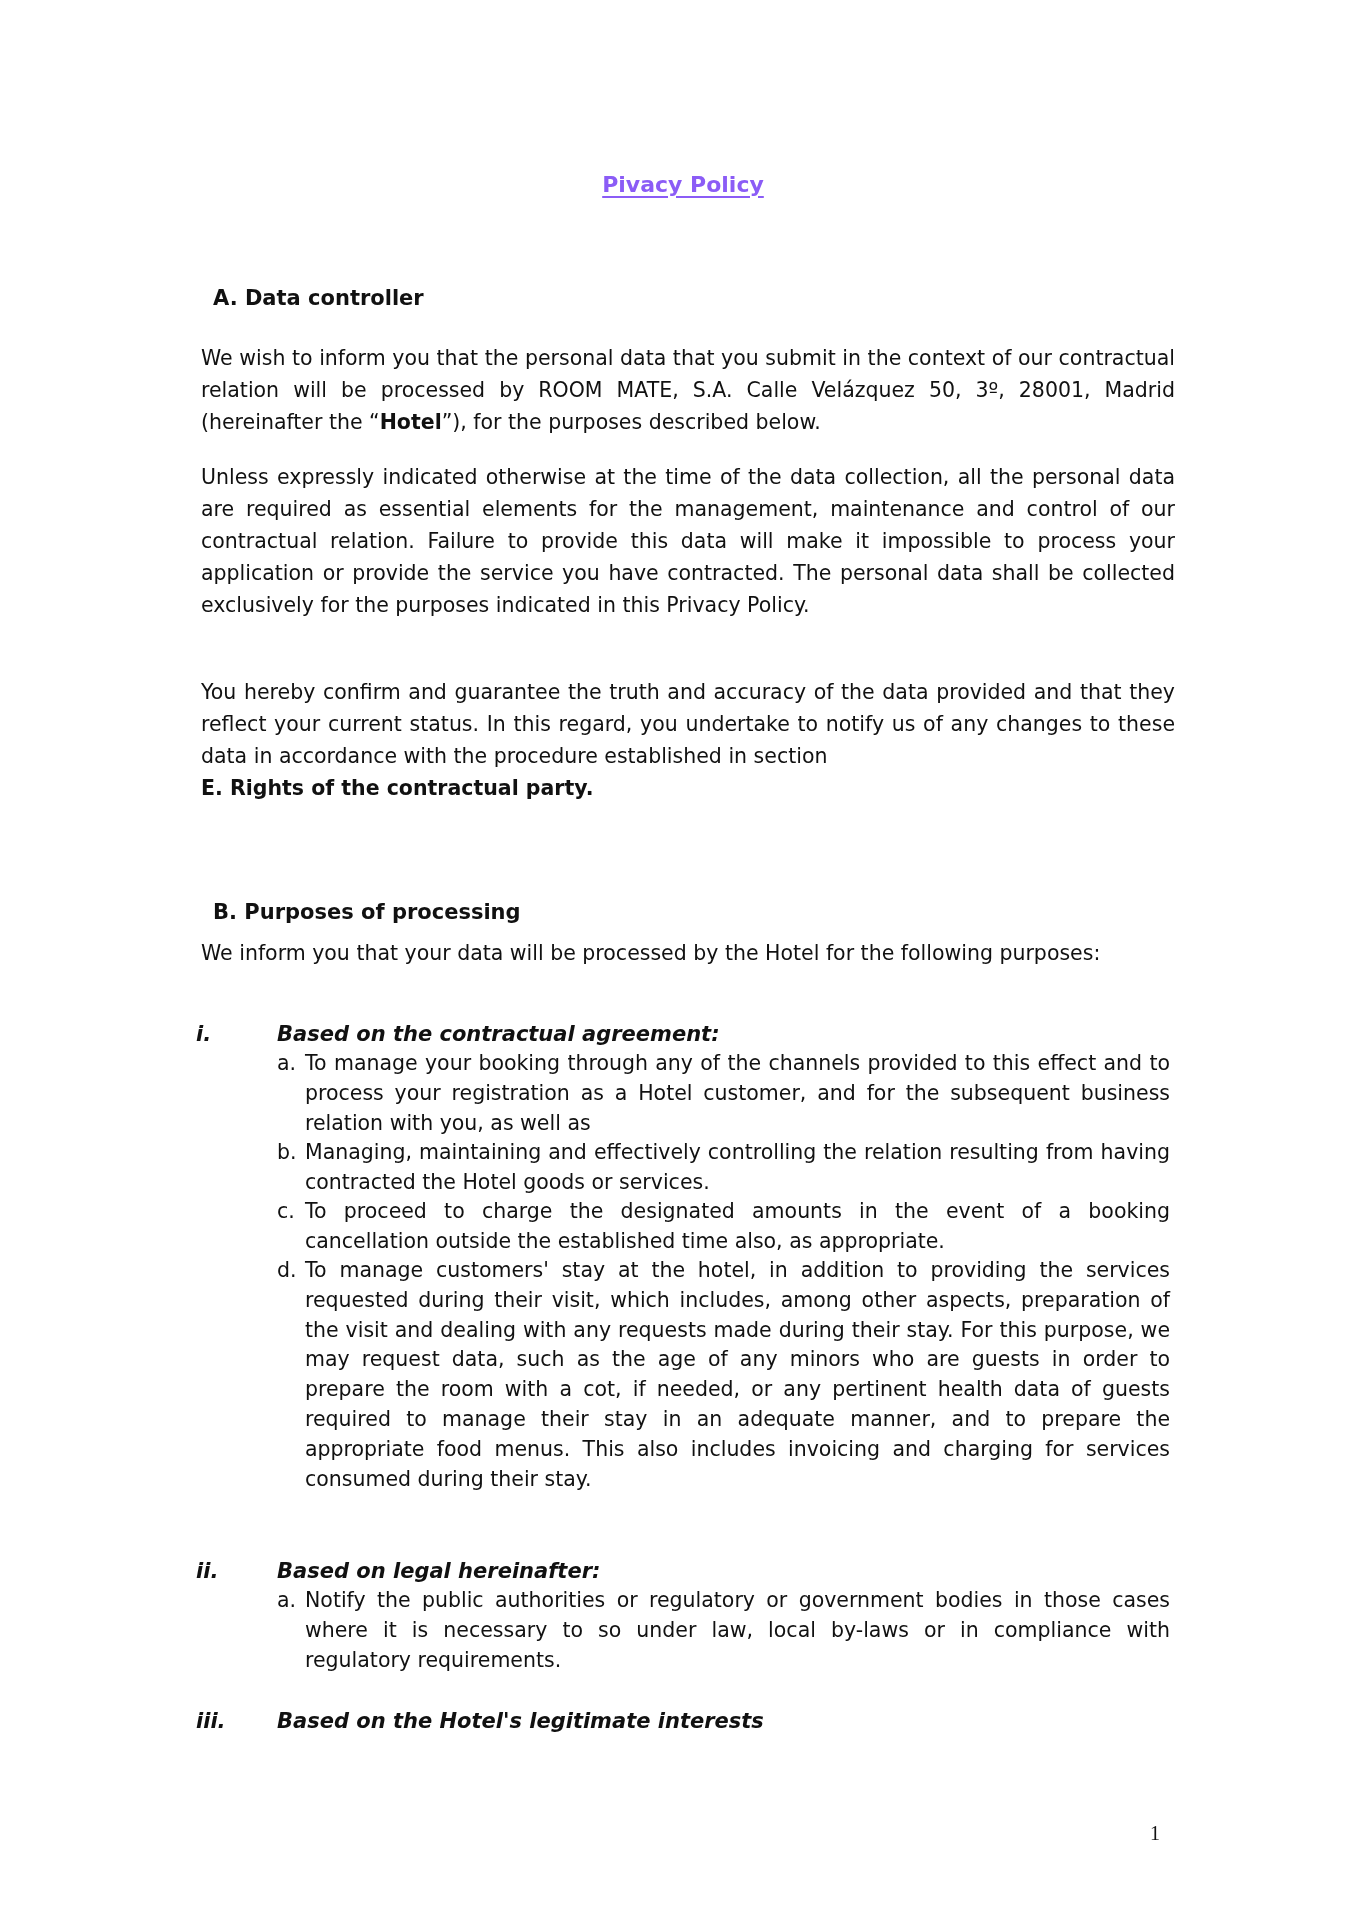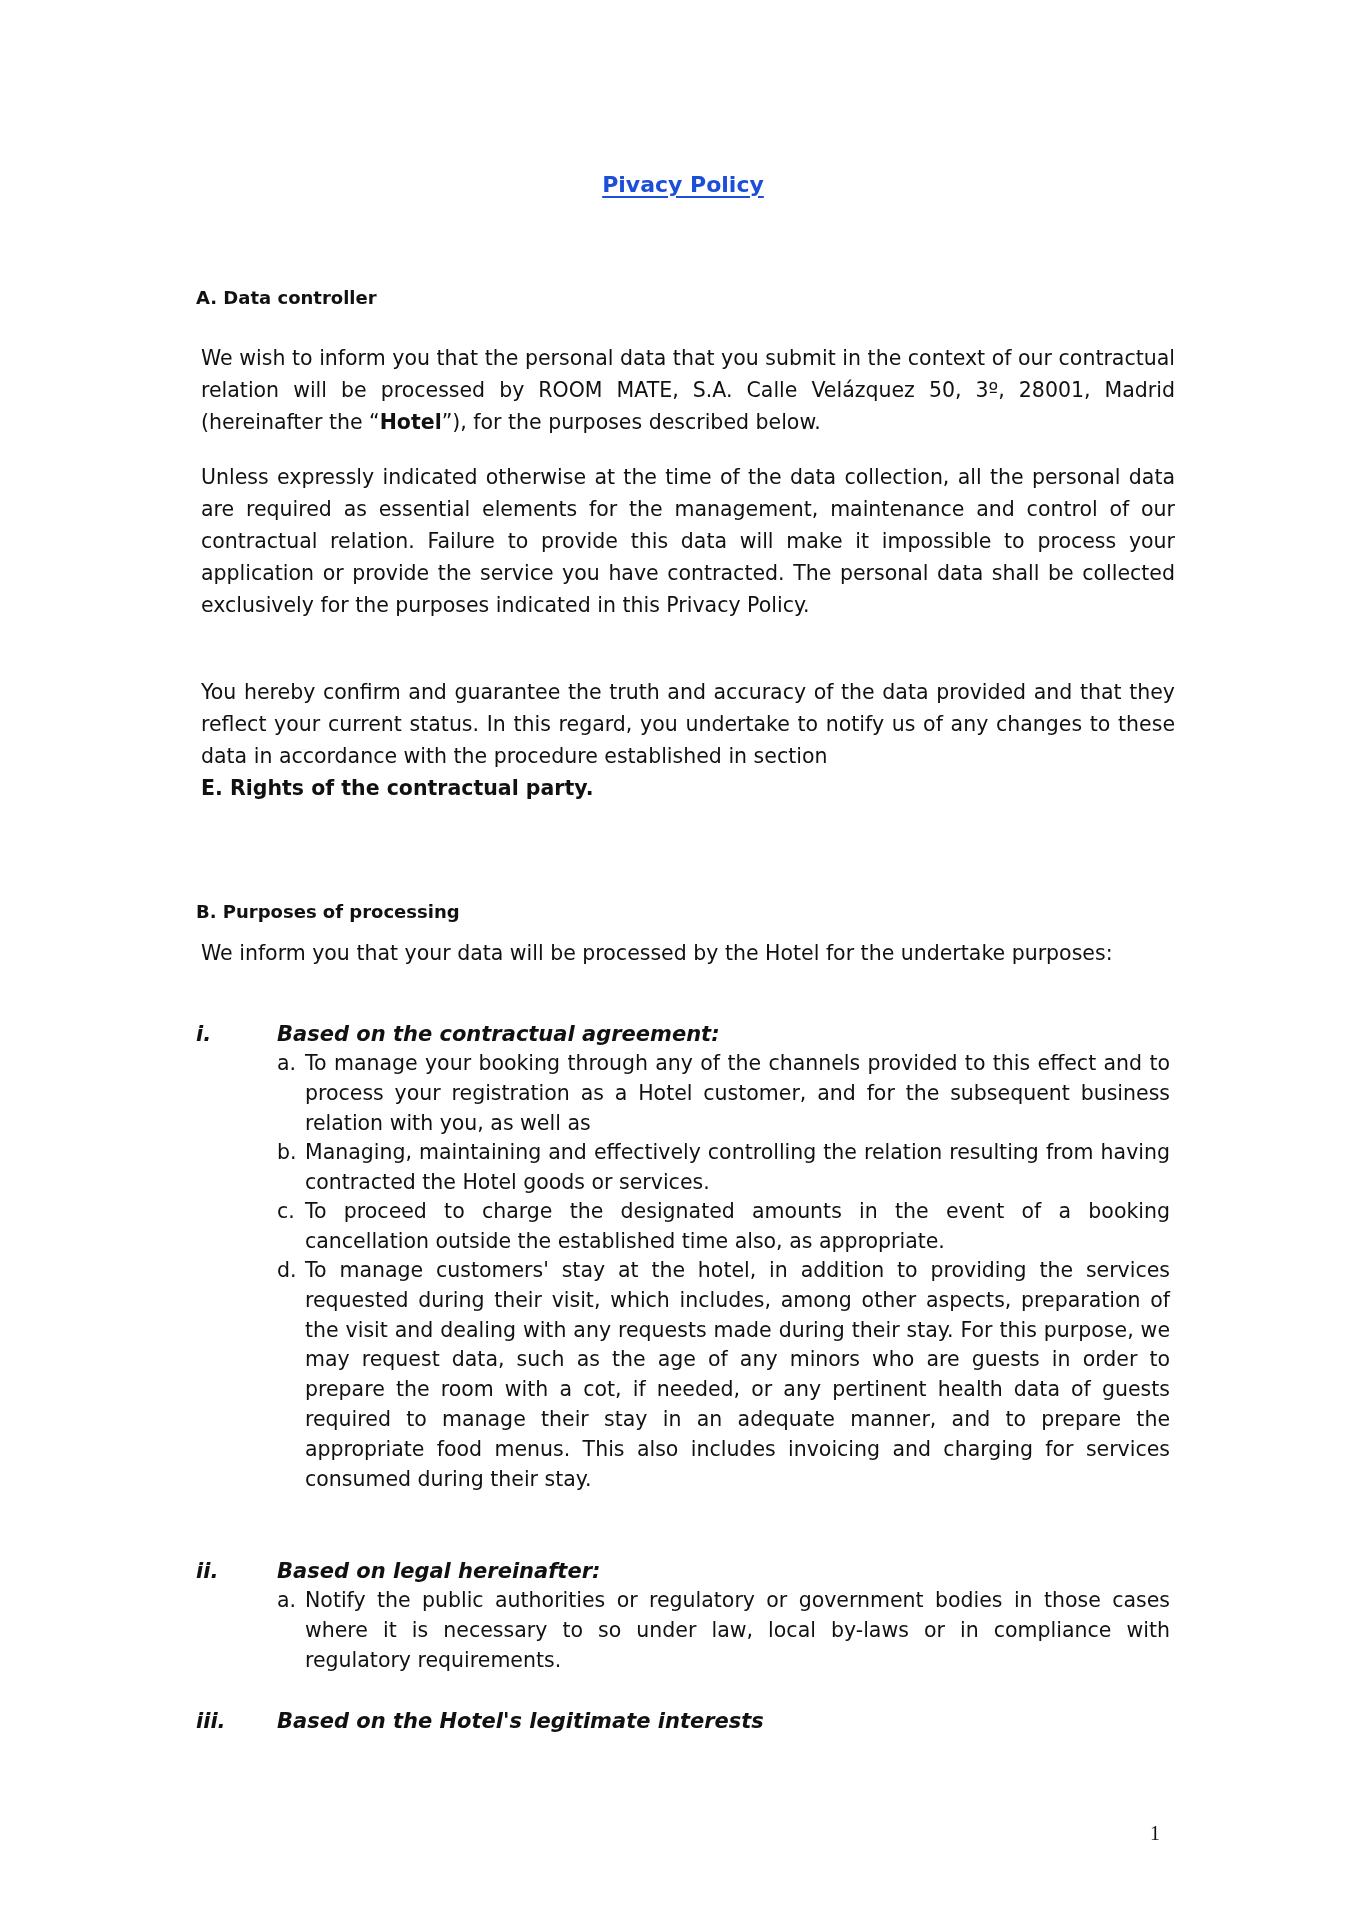--- a/index.html
+++ b/index.html
@@ -30,31 +30,31 @@
       width: 974px;
     }
     .title {
       position: absolute;
       left: 0;
       width: 974px;
       top: 172px;
       text-align: center;
       font-weight: bold;
       font-size: 22px;
-      color: #1d4ed8;
+      color: #8b5cf6;
       text-decoration: underline;
       text-underline-offset: 4px;
       text-decoration-thickness: 2px;
       margin: 0;
     }
     .h {
       position: absolute;
-      left: 0;
+      left: 17px;
       font-weight: bold;
-      font-size: 18px;
+      font-size: 21px;
       margin: 0;
       line-height: 32px;
     }
     .p {
       position: absolute;
       left: 0;
       width: 974px;
       font-size: 20.5px;
       line-height: 32px;
       text-align: justify;
@@ -117,21 +117,21 @@
     <h2 class="h" style="top:282px;">A. Data controller</h2>
 
     <p class="p" style="top:337px;"><span>We wish to inform you that the personal data that you submit in the context of our contractual relation will be processed by ROOM MATE, S.A. Calle Velázquez 50, 3º, 28001, Madrid (hereinafter the “</span><b>Hotel</b><span>”), for the purposes described below.</span></p>
 
     <p class="p" style="top:456px;">Unless expressly indicated otherwise at the time of the data collection, all the personal data are required as essential elements for the management, maintenance and control of our contractual relation. Failure to provide this data will make it impossible to process your application or provide the service you have contracted. The personal data shall be collected exclusively for the purposes indicated in this Privacy Policy.</p>
 
     <p class="p" style="top:671px;"><span>You hereby confirm and guarantee the truth and accuracy of the data provided and that they reflect your current status. In this regard, you undertake to notify us of any changes to these data in accordance with the procedure established in section</span><br><b>E. Rights of the contractual party.</b></p>
 
     <h2 class="h" style="top:877px;margin-top:19px;">B. Purposes of processing</h2>
 
-    <p class="p" style="top:932px;">We inform you that your data will be processed by the Hotel for the undertake purposes:</p>
+    <p class="p" style="top:932px;">We inform you that your data will be processed by the Hotel for the following purposes:</p>
 
     <div class="roman-row" style="top:1019px;">
       <span class="roman-num">i.</span>
       <span class="roman-label">Based on the contractual agreement:</span>
     </div>
 
     <div class="list-item" style="top:1049px;">
       <span class="list-marker">a.</span>
       <span class="list-text">To manage your booking through any of the channels provided to this effect and to process your registration as a Hotel customer, and for the subsequent business relation with you, as well as</span>
     </div>

